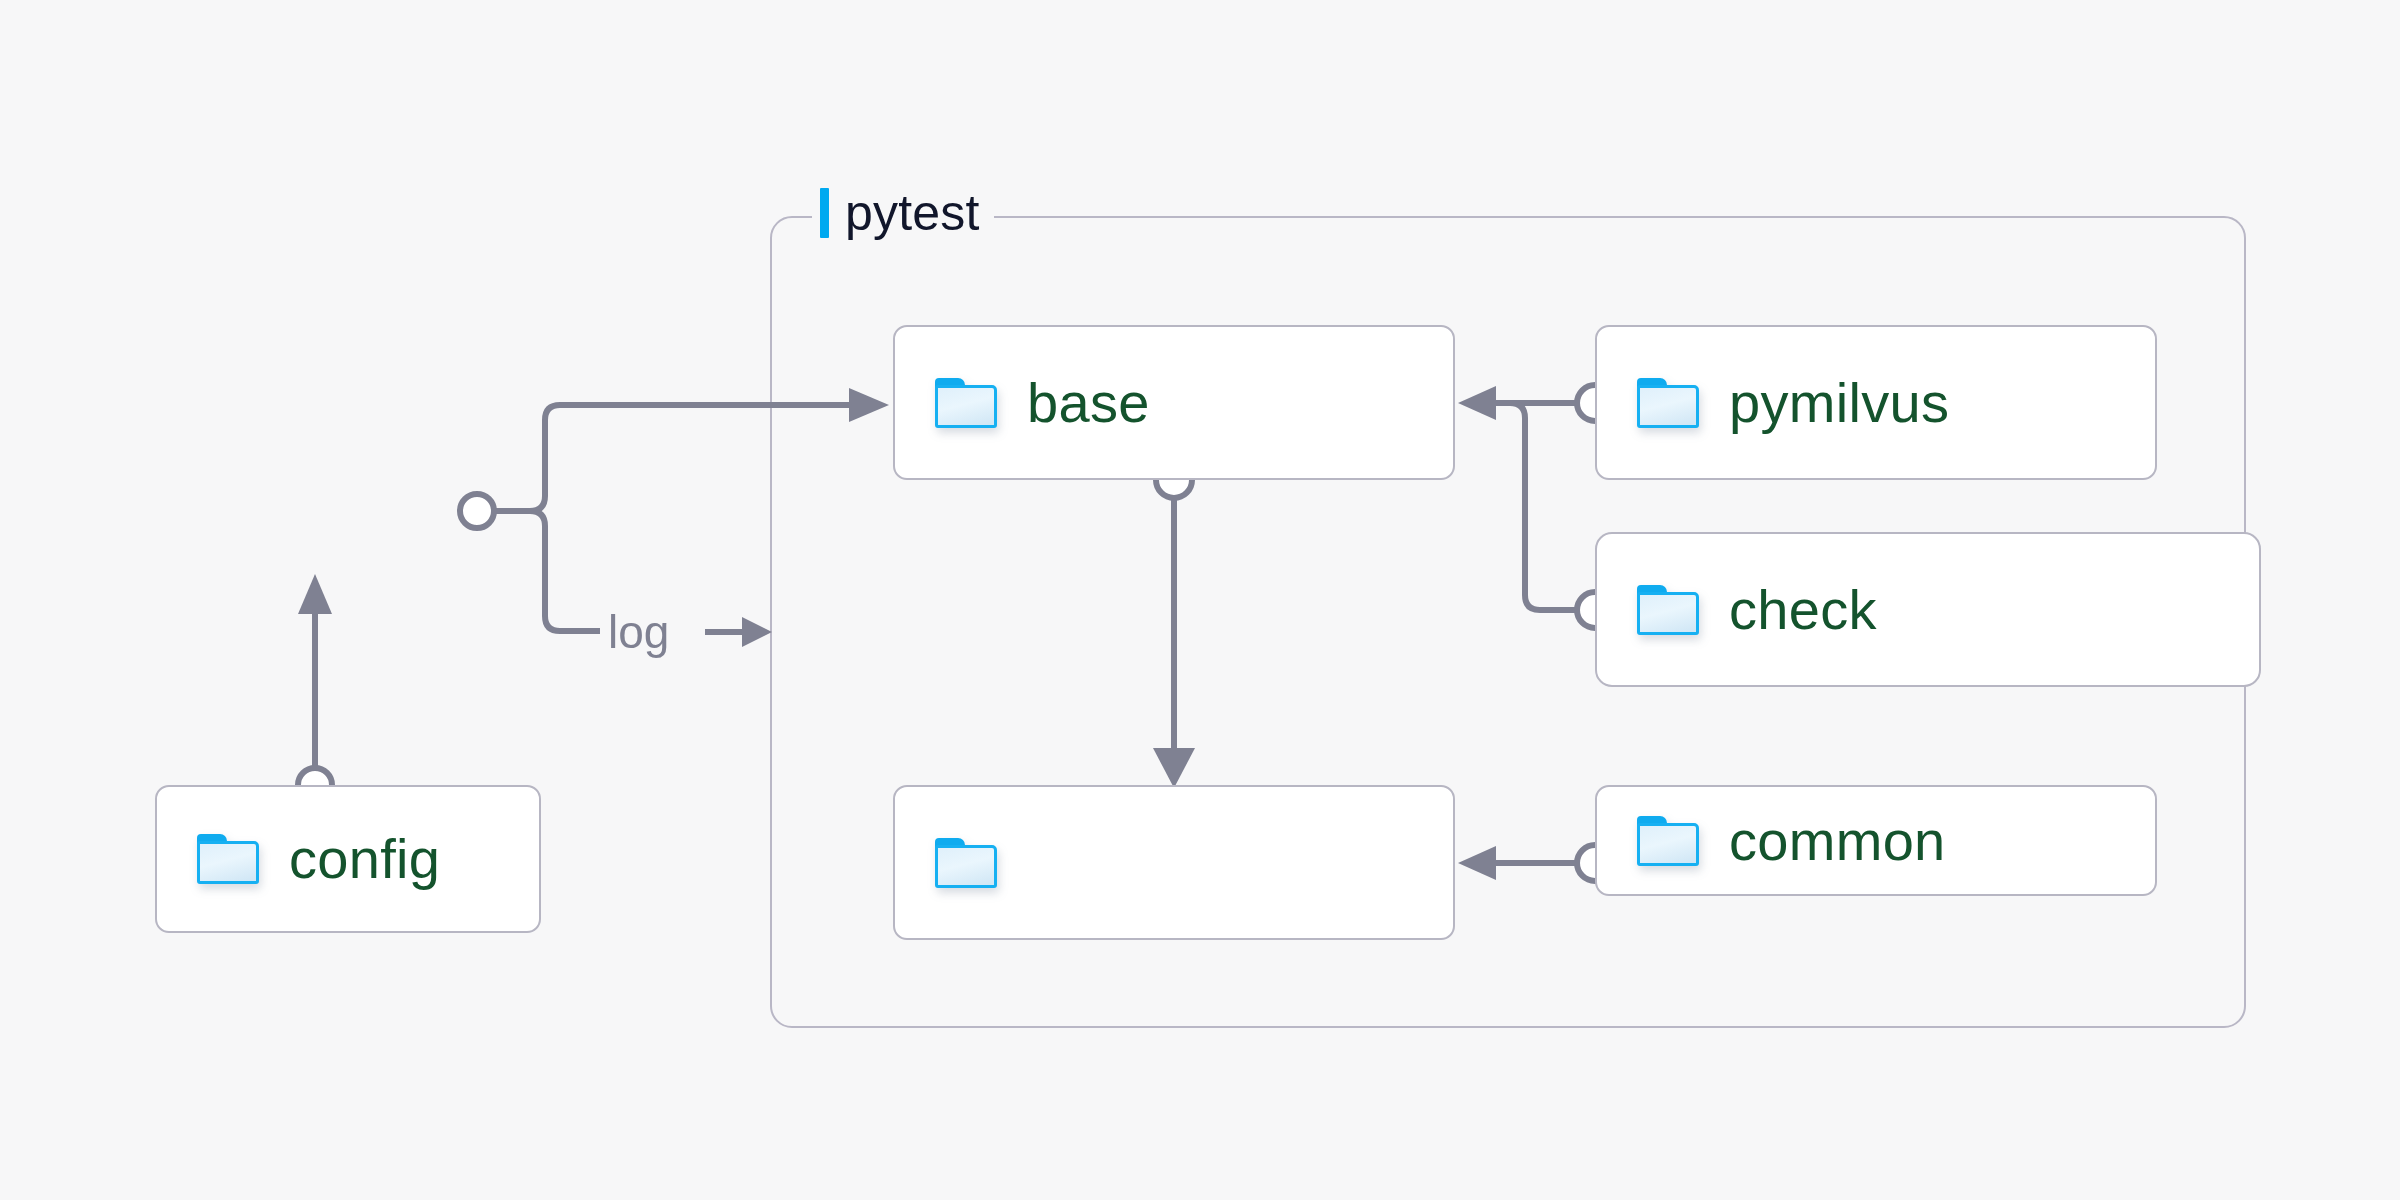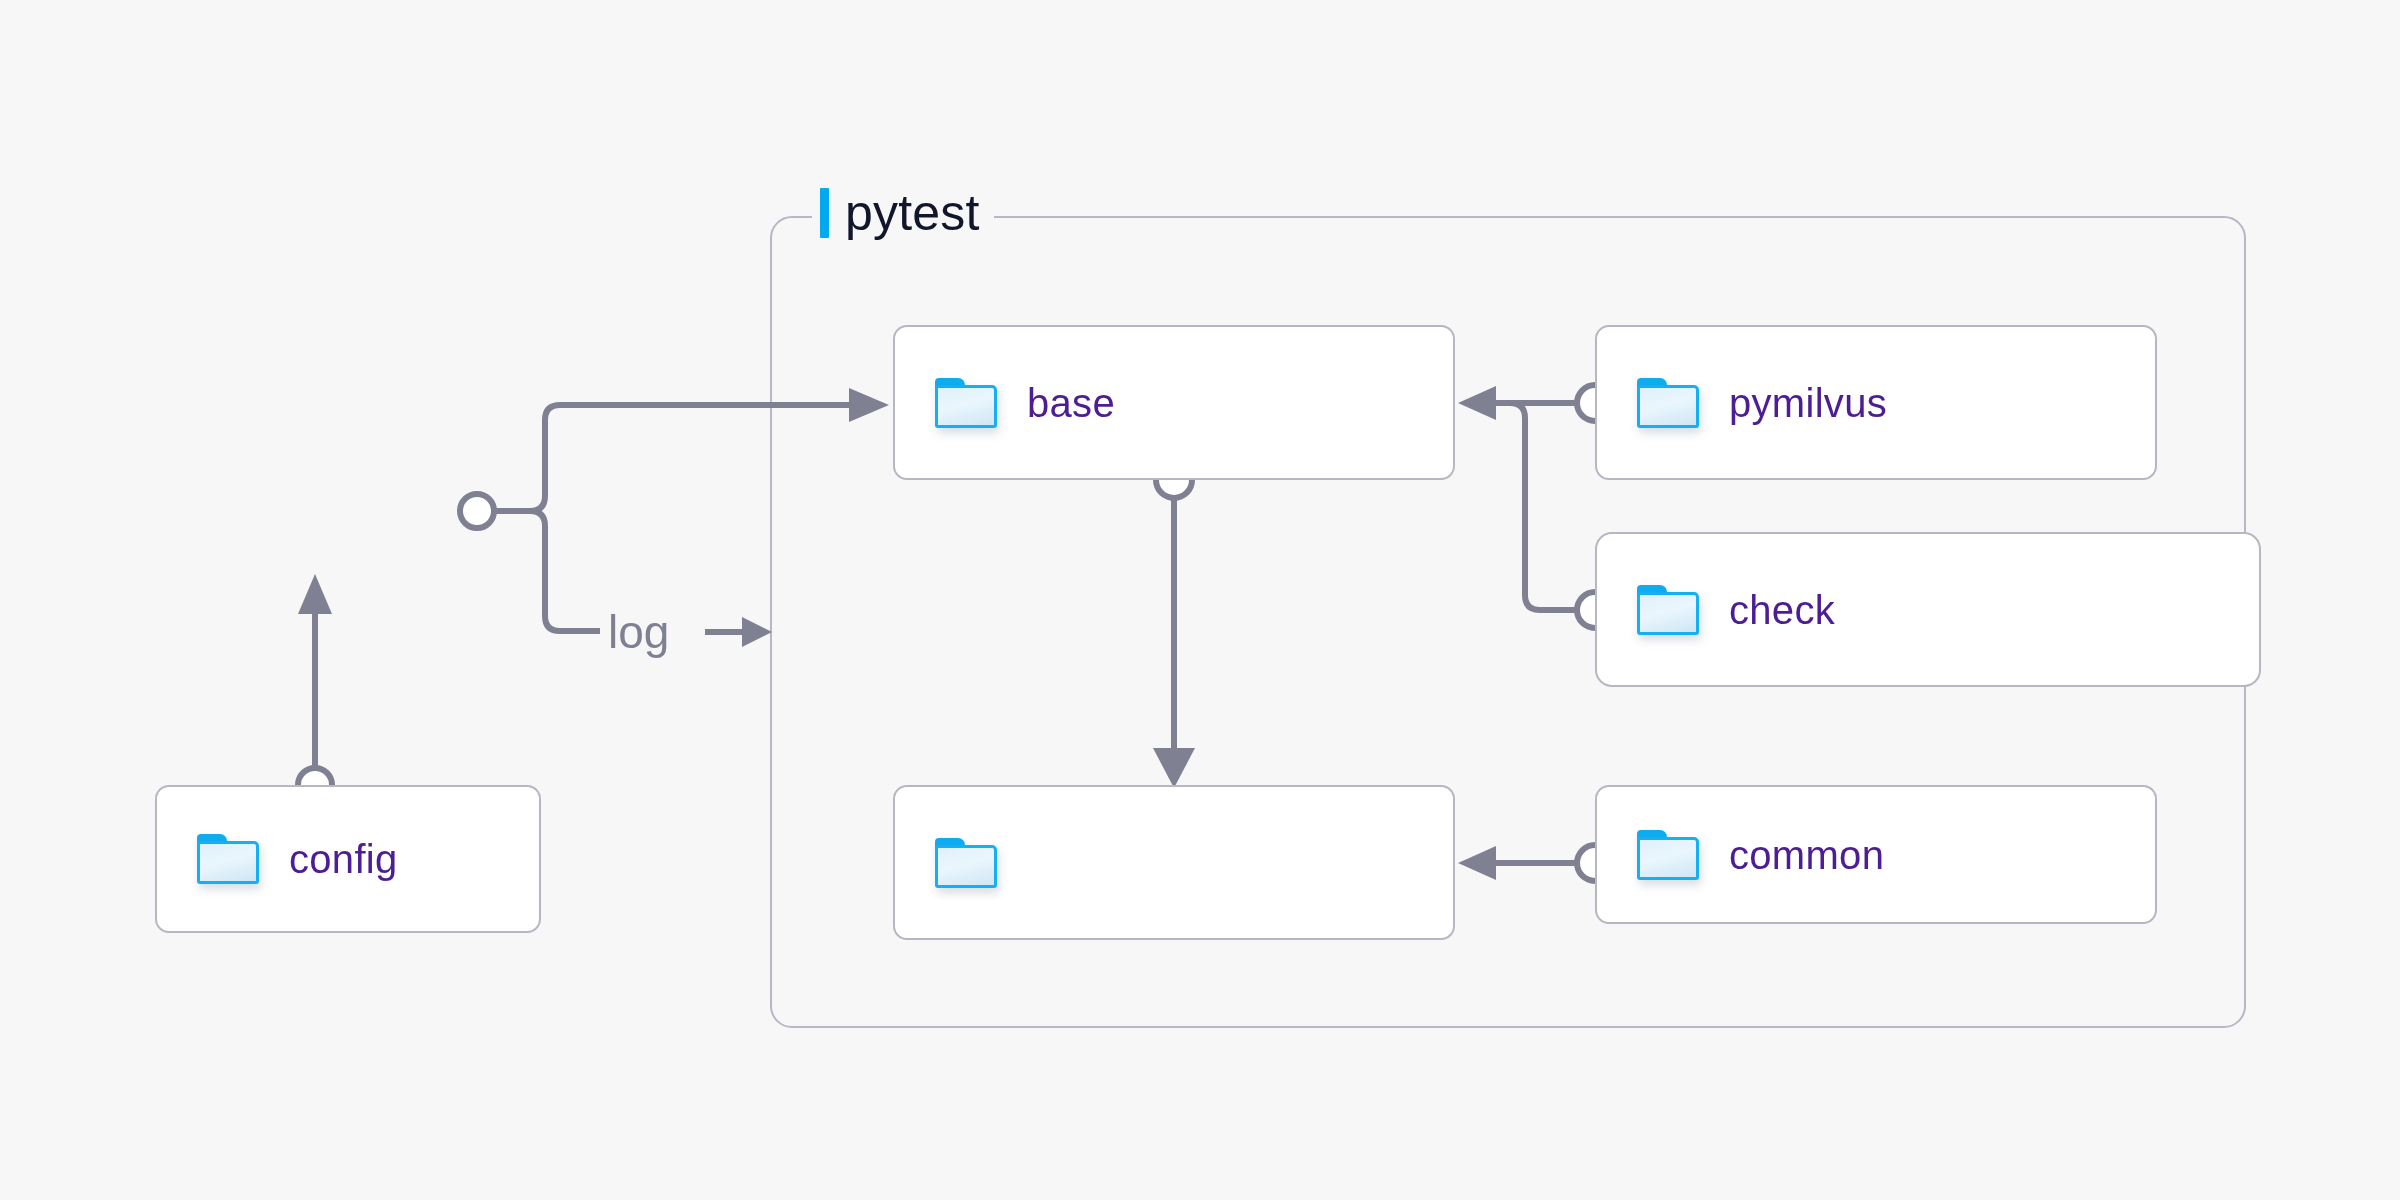--- a/index.html
+++ b/index.html
@@ -64,22 +64,22 @@
     border: 2px solid #b7b6c3;
     border-radius: 14px;
     box-sizing: border-box;
     display: flex;
     align-items: center;
     padding-left: 40px;
     gap: 30px;
     z-index: 5;
   }
   .node-label {
-    font-size: 40px;
-    color: #4c1d95;
+    font-size: 56px;
+    color: #14532d;
     line-height: 1;
     white-space: nowrap;
     letter-spacing: 0.3px;
   }
 
   
   .folder {
     position: relative;
     width: 62px;
     height: 50px;
@@ -235,21 +235,21 @@
   </div>
 
   <div class="node" style="left:1595px; top:532px; width:666px; height:155px;border-radius:17px;">
     <span class="folder">
       <span class="tab"></span>
         <span class="body"></span>
     </span>
     <span class="node-label">check</span>
   </div>
 
-  <div class="node" style="left:1595px; top:785px; width:562px; height:139px;text-align:right;">
+  <div class="node" style="left:1595px; top:785px; width:562px; height:111px;text-align:right;">
     <span class="folder">
       <span class="tab"></span>
         <span class="body"></span>
     </span>
     <span class="node-label">common</span>
   </div>
 
 </div>
 
 </body></html>

